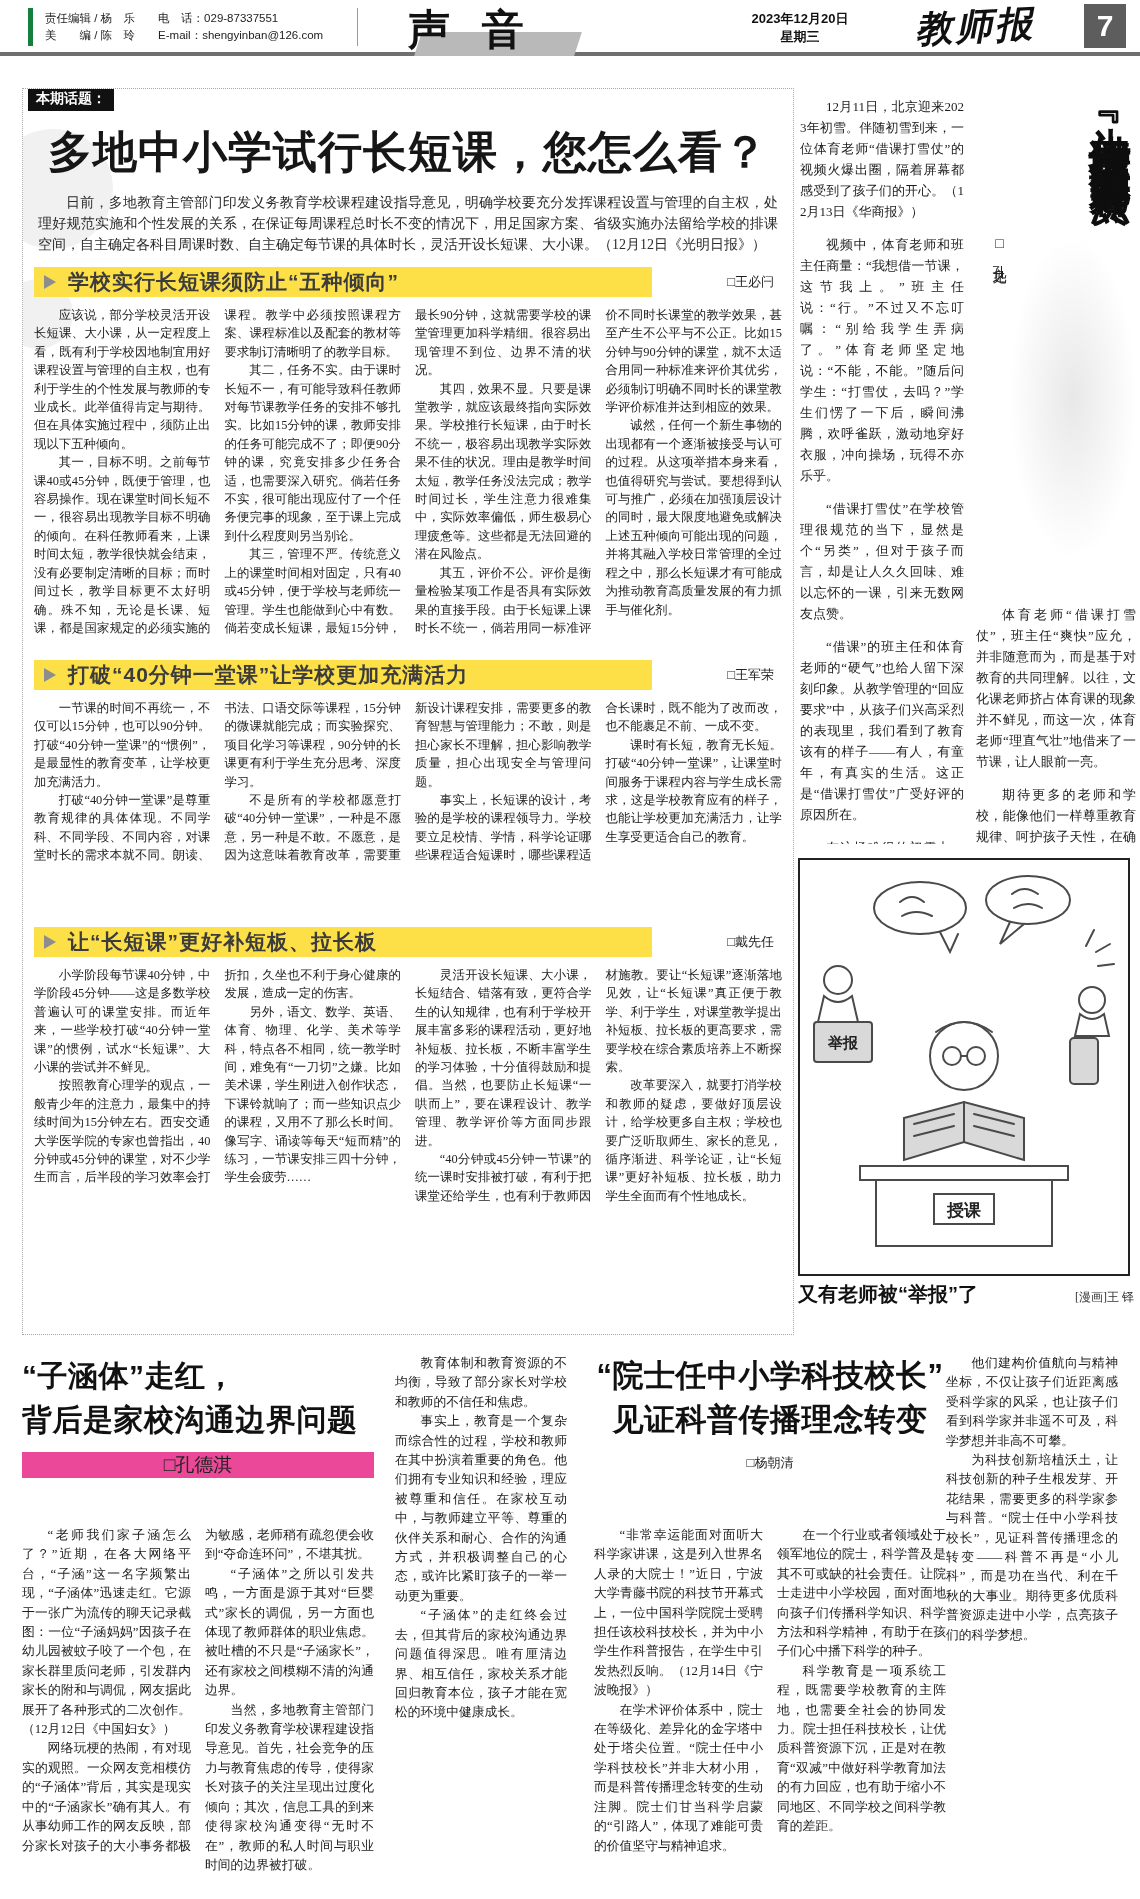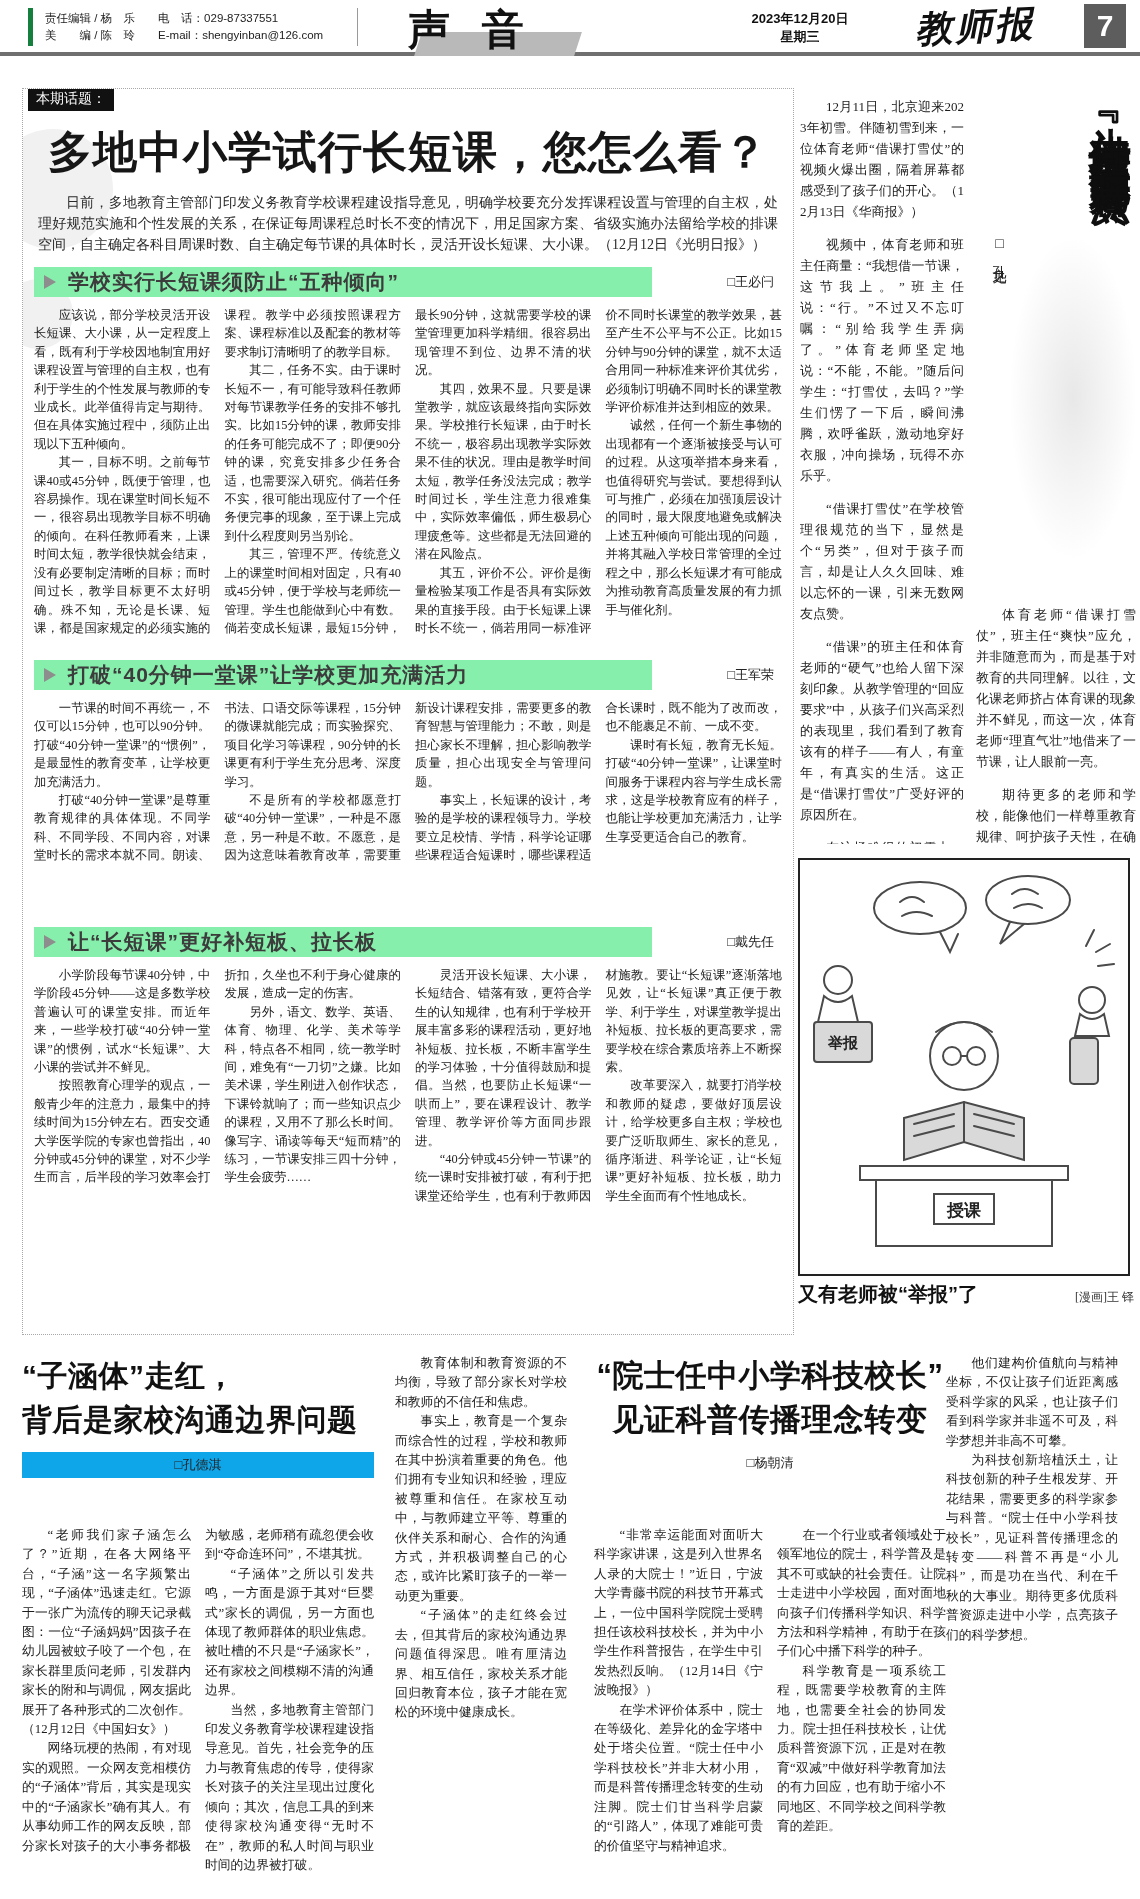--- a/index.html
+++ b/index.html
@@ -23,30 +23,30 @@
            font-size:37px;font-style:italic;letter-spacing:3px;color:#101010;transform:rotate(-3deg);}
   .mh-pagenum{position:absolute;left:1084px;top:4px;width:42px;height:44px;background:#5d5d5d;color:#fff;
               font-family:"Liberation Sans","DejaVu Sans",sans-serif;font-weight:900;font-size:30px;
               text-align:center;line-height:44px;}
 
   
   .topic-box{position:absolute;left:22px;top:88px;width:772px;height:1247px;
              border:1px dotted #a8a8a8;box-sizing:border-box;padding:0 11px;overflow:hidden;}
   .deco-circle{position:absolute;border-radius:50%;background:#f1f1f1;z-index:0;}
   .topic-label{position:absolute;left:5px;top:-2px;background:#111;color:#fff;z-index:2;
-               font-family:"Liberation Sans","DejaVu Sans",sans-serif;font-weight:400;font-size:14px;
+               font-family:"Liberation Sans","DejaVu Sans",sans-serif;font-weight:700;font-size:14px;
                padding:3px 8px;}
   .topic-headline{position:relative;z-index:1;margin:34px 0 10px 0;text-align:center;
                   font-family:"Liberation Sans","DejaVu Sans",sans-serif;font-weight:900;
                   font-size:44px;letter-spacing:1px;color:#161616;}
   .topic-intro{position:relative;z-index:1;margin:6px 4px 12px 4px;font-size:14px;line-height:21px;
                text-align:justify;text-indent:2em;word-break:break-all;color:#2a2a2a;}
 
   .sec-head{display:flex;align-items:center;margin-top:6px;position:relative;z-index:1;}
-  .sec-bar{flex:0 0 618px;height:30px;background:#86efac;display:flex;align-items:center;}
+  .sec-bar{flex:0 0 618px;height:30px;background:#fde047;display:flex;align-items:center;}
   .sec-arrow{width:0;height:0;border-left:12px solid #8d8d8d;border-top:7px solid transparent;
              border-bottom:7px solid transparent;margin:0 12px 0 10px;}
   .sec-title{font-family:"Liberation Sans","DejaVu Sans",sans-serif;font-weight:600;font-size:21px;
              color:#3c3c3c;letter-spacing:1px;}
   .sec-author{flex:1;text-align:right;padding-right:8px;font-size:13px;color:#222;}
   .sec-body{position:relative;z-index:1;margin-top:9px;column-count:4;column-gap:14px;overflow:hidden;
             font-size:12.4px;line-height:18.4px;text-align:justify;word-break:break-all;color:#222;font-family:Liberation Serif, serif;}
   .sec-body p{margin:0;text-indent:2em;}
   #sec1-body{height:348px;}
   #sec2-body{height:222px;}
@@ -75,22 +75,22 @@
   .cc-credit{font-size:12px;color:#333;}
 
   
   .bottom{position:absolute;left:22px;top:1350px;width:1096px;height:545px;}
   .b-article{position:absolute;top:0;height:545px;overflow:hidden;}
   #b-left{left:0;width:545px;}
   #b-right{left:572px;width:524px;}
   .ba-head{position:absolute;left:0;top:4px;width:352px;z-index:2;background:#fff;}
   .ba-head h2{margin:0;font-family:"Liberation Sans","DejaVu Sans",sans-serif;font-weight:800;
               font-size:30px;line-height:44px;color:#111;letter-spacing:0.5px;}
-  .byline-bar{margin-top:10px;background:#0ea5e9;height:26px;line-height:26px;text-align:center;
-              font-size:13px;color:#222;}
+  .byline-bar{margin-top:10px;background:#ec4899;height:26px;line-height:26px;text-align:center;
+              font-size:19px;color:#222;}
   .ba-two-cols{position:absolute;left:0;top:176px;width:352px;height:369px;overflow:hidden;
                column-count:2;column-gap:14px;font-size:12.8px;line-height:19.4px;text-align:justify;
                word-break:break-all;}
   .ba-two-cols p{margin:0;text-indent:2em;}
   .ba-col3{position:absolute;right:0;top:4px;width:172px;height:541px;overflow:hidden;
            font-size:12.8px;line-height:19.4px;text-align:justify;word-break:break-all;}
   .ba-col3 p{margin:0;text-indent:2em;}
   #b-right .ba-head{width:352px;text-align:center;}
   #b-right .ba-head h2{font-size:31px;font-weight:900;}
   #b-right .byline{margin-top:12px;text-align:center;font-size:13px;color:#222;background:none;}

